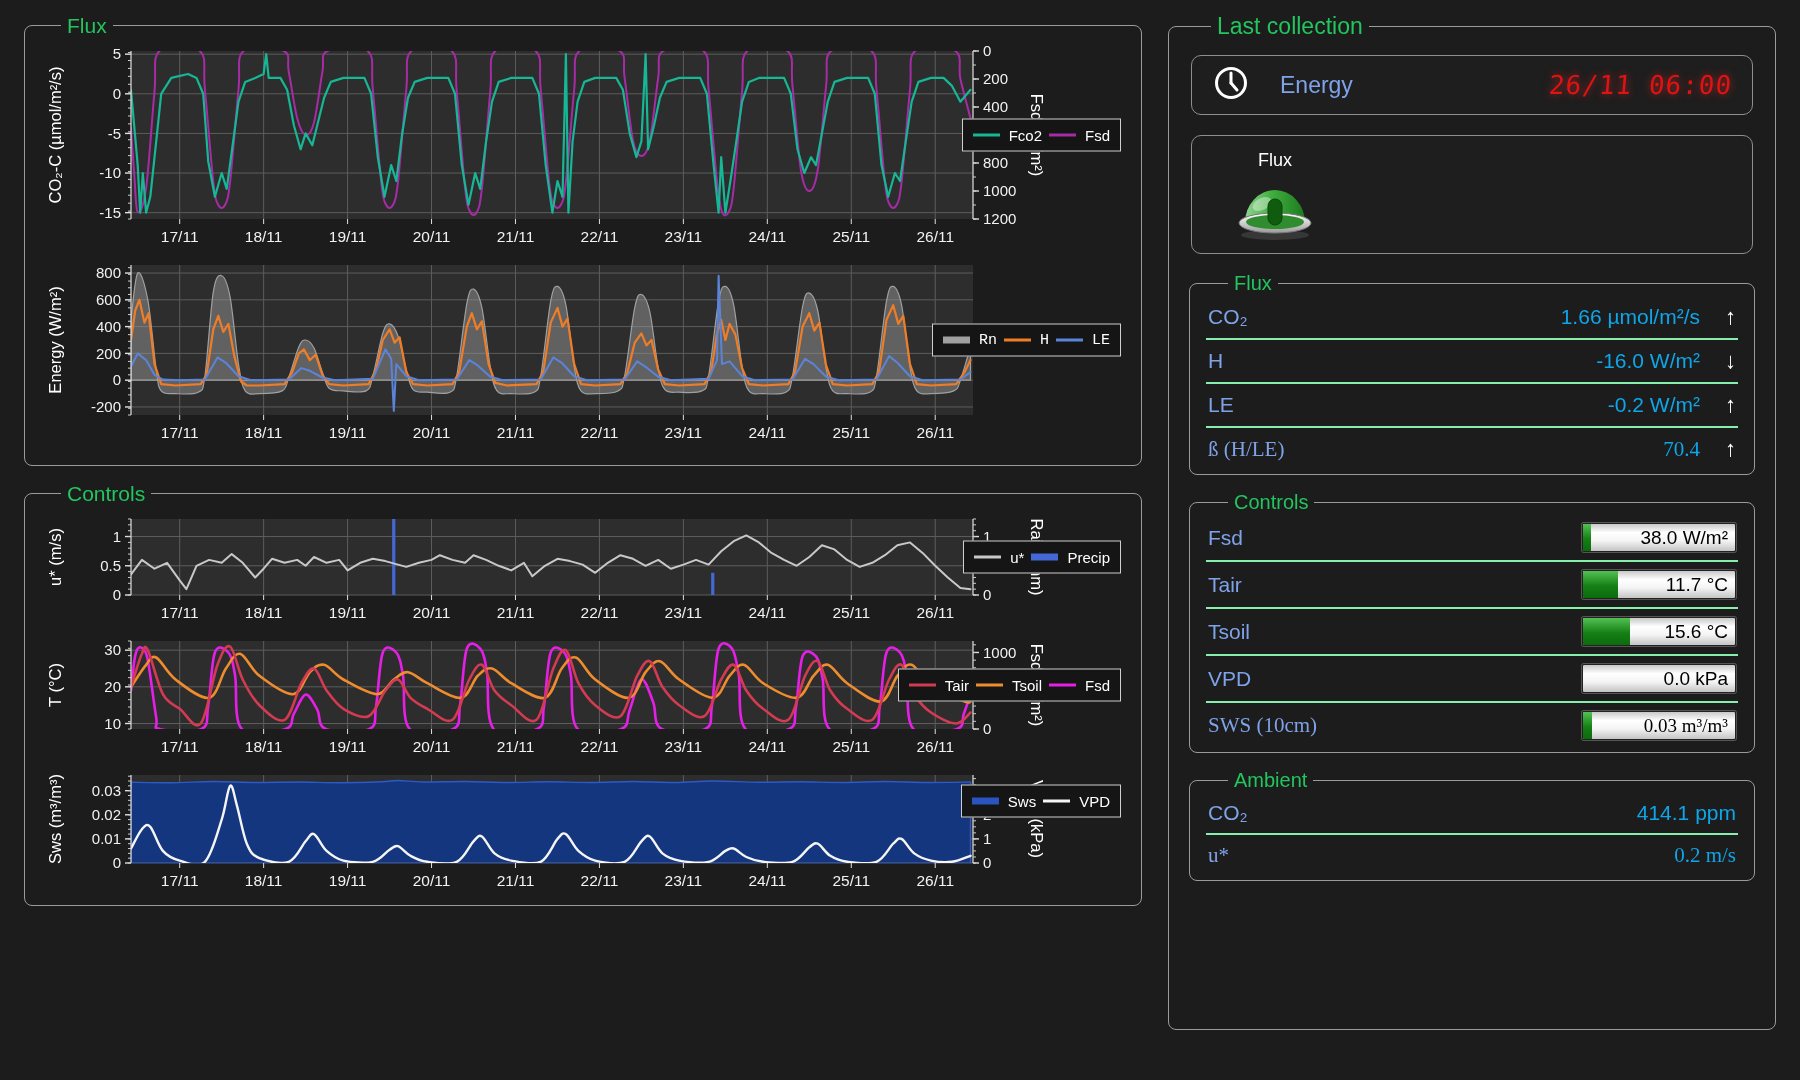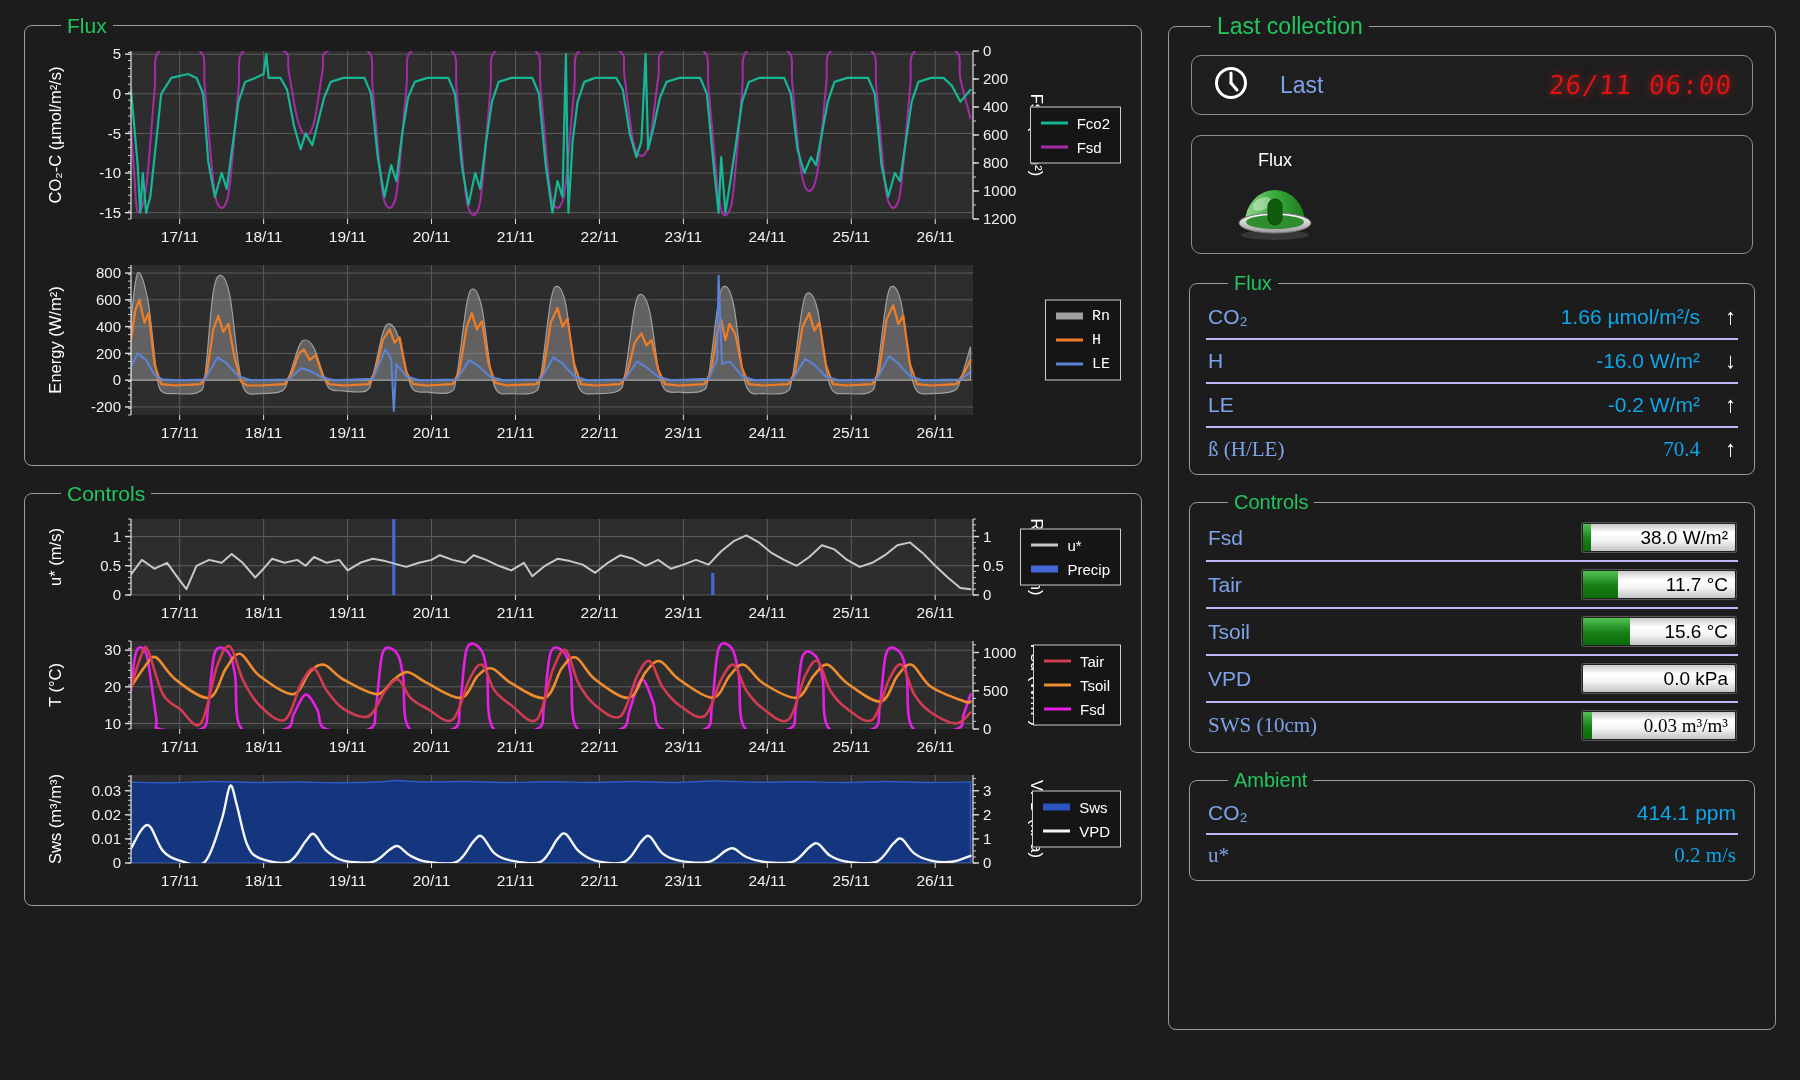--- a/index.html
+++ b/index.html
@@ -5,40 +5,40 @@
   html,body{margin:0;padding:0;background:#1c1c1c;}
   body{width:1800px;height:1080px;font-family:"Liberation Sans",sans-serif;color:#eee;overflow:hidden;}
   .layout{display:flex;gap:26px;padding:14px 24px;box-sizing:border-box;height:100%;}
   .left-col{width:1118px;flex:none;display:flex;flex-direction:column;}
   .right-col{flex:1;}
   fieldset{border:1px solid #9b9b9b;border-radius:8px;margin:0;padding:4px 14px 8px;background:transparent;}
   legend{font-size:21px;color:#22c55e;padding:0 6px;margin-left:22px;line-height:1.1;}
   #flux-group{height:452px;box-sizing:border-box;}
   #controls-group{margin-top:16px;height:424px;box-sizing:border-box;}
   .chart{position:relative;width:1086px;}
-  .legendbox{position:absolute;right:4px;background:#151515;border:1px solid #cfcfcf;padding:7px 10px;display:flex;flex-direction:column;gap:7px;transform:translateY(-50%);z-index:2;}
+  .legendbox{position:absolute;right:4px;background:#151515;border:1px solid #cfcfcf;padding:7px 10px;display:flex;flex-direction:row;gap:7px;transform:translateY(-50%);z-index:2;}
   .legenditem{display:flex;align-items:center;gap:9px;font-size:15px;color:#fff;white-space:nowrap;}
   .legenditem .sw{display:inline-block;width:27px;flex:none;}
   svg text{font-family:"Liberation Sans",sans-serif;}
   
   #last-collection{height:1016px;box-sizing:border-box;padding:8px 20px;}
   #last-collection > legend{font-size:23px;}
   .card{border:1px solid #8e8e8e;border-radius:10px;background:#1e1e1e;}
   .clock-card{display:flex;align-items:center;height:58px;padding:0 20px;margin:8px 2px 20px;}
   .clock-label{color:#7fa3e8;font-size:23px;margin-left:30px;}
   .clock-time{margin-left:auto;font-family:"DejaVu Sans Mono",monospace;font-size:26px;color:#e01212;letter-spacing:1px;text-shadow:0 0 9px rgba(255,40,40,.6);transform:skewX(-5deg);}
   .quality-card{display:flex;padding:14px 18px 8px;margin:0 2px 18px;}
   .q-left{flex:1;}
   .q-title{font-size:24px;color:#fff;}
   .q-note{font-size:12.5px;color:#e4e4e4;margin-top:16px;line-height:1.4;max-width:310px;}
   .q-right{width:130px;text-align:center;}
   .q-high{font-size:18px;color:#fff;margin-bottom:0px;}
   .panel{margin:0 0 16px;padding:2px 16px 4px;}
   .panel > legend{font-size:20px;}
-  .vrow{display:flex;align-items:center;padding:8px 2px;border-bottom:2px solid #c4b5fd;}
+  .vrow{display:flex;align-items:center;padding:8px 2px;border-bottom:2px solid #86efac;}
   .vrow.last{border-bottom:none;font-family:Liberation Serif, serif;}
   .vlabel{color:#7fa3e8;font-size:21px;}
   .vvalue{margin-left:auto;font-size:21px;color:#0ea5e9;}
   .varrow{width:36px;text-align:right;font-size:22px;color:#fff;font-weight:bold;}
   .gauge{margin-left:auto;width:152px;height:27px;position:relative;background:linear-gradient(180deg,#c8c8c8,#ffffff 32%,#f4f4f4 62%,#c4c4c4);border:1px solid #222;border-radius:2px;overflow:hidden;box-shadow:0 0 0 1px #555;}
   .gauge-fill{position:absolute;left:0;top:0;bottom:0;background:linear-gradient(180deg,#52c152,#168016 55%,#0b6b0b);}
   .gauge-text{position:absolute;right:7px;top:50%;transform:translateY(-50%);color:#000;font-size:19px;}
 </style>
 </head>
 <body>
@@ -560,21 +560,21 @@
             <line x1="560.4307078763709" y1="98" x2="560.4307078763709" y2="103" stroke="#e0e0e0"></line>
             <text x="560.4307078763709" y="121" fill="#f2f2f2" font-size="15.5" text-anchor="middle">22/11</text>
             <line x1="644.3788634097707" y1="98" x2="644.3788634097707" y2="103" stroke="#e0e0e0"></line>
             <text x="644.3788634097707" y="121" fill="#f2f2f2" font-size="15.5" text-anchor="middle">23/11</text>
             <line x1="728.3270189431705" y1="98" x2="728.3270189431705" y2="103" stroke="#e0e0e0"></line>
             <text x="728.3270189431705" y="121" fill="#f2f2f2" font-size="15.5" text-anchor="middle">24/11</text>
             <line x1="812.2751744765703" y1="98" x2="812.2751744765703" y2="103" stroke="#e0e0e0"></line>
             <text x="812.2751744765703" y="121" fill="#f2f2f2" font-size="15.5" text-anchor="middle">25/11</text>
             <line x1="896.2233300099701" y1="98" x2="896.2233300099701" y2="103" stroke="#e0e0e0"></line>
             <text x="896.2233300099701" y="121" fill="#f2f2f2" font-size="15.5" text-anchor="middle">26/11</text>
-          </svg><div class="legendbox" style="top: 54px;">
+          </svg><div class="legendbox" style="top: 36px;">
             <div class="legenditem">
               <span class="sw" style="height: 7px; background: rgb(42, 85, 192);"></span>
               <span>Sws</span>
             </div>
             <div class="legenditem">
               <span class="sw" style="height: 2.5px; background: rgb(245, 245, 245);"></span>
               <span>VPD</span>
             </div>
           </div></div>
     </fieldset>
@@ -585,21 +585,21 @@
       <legend>Last collection</legend>
 
       <div class="card clock-card">
         <span>
           <svg width="38" height="38" viewBox="0 0 38 38">
             <circle cx="19" cy="19" r="14.5" fill="none" stroke="#fff" stroke-width="3"></circle>
             <line x1="19" y1="19" x2="19" y2="9" stroke="#fff" stroke-width="3" stroke-linecap="round"></line>
             <line x1="19" y1="19" x2="25" y2="26" stroke="#fff" stroke-width="3" stroke-linecap="round"></line>
           </svg>
         </span>
-        <span class="clock-label">Last</span>
+        <span class="clock-label">Energy</span>
         <span class="clock-time">26/11 06:00</span>
       </div>
 
       <div class="card quality-card">
         <div class="q-right">
           <div class="q-high">Flux</div>
           <span>
             <svg width="92" height="70" viewBox="0 0 92 70">
               <defs>
                 <linearGradient id="dome" x1="0" y1="0" x2="1" y2="0">

